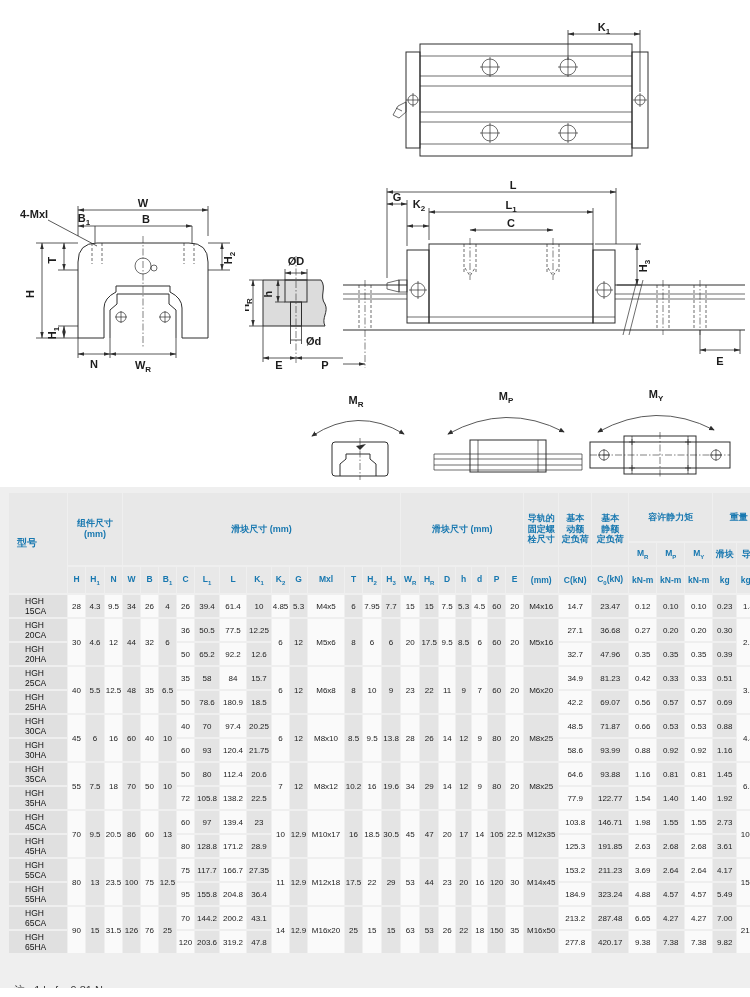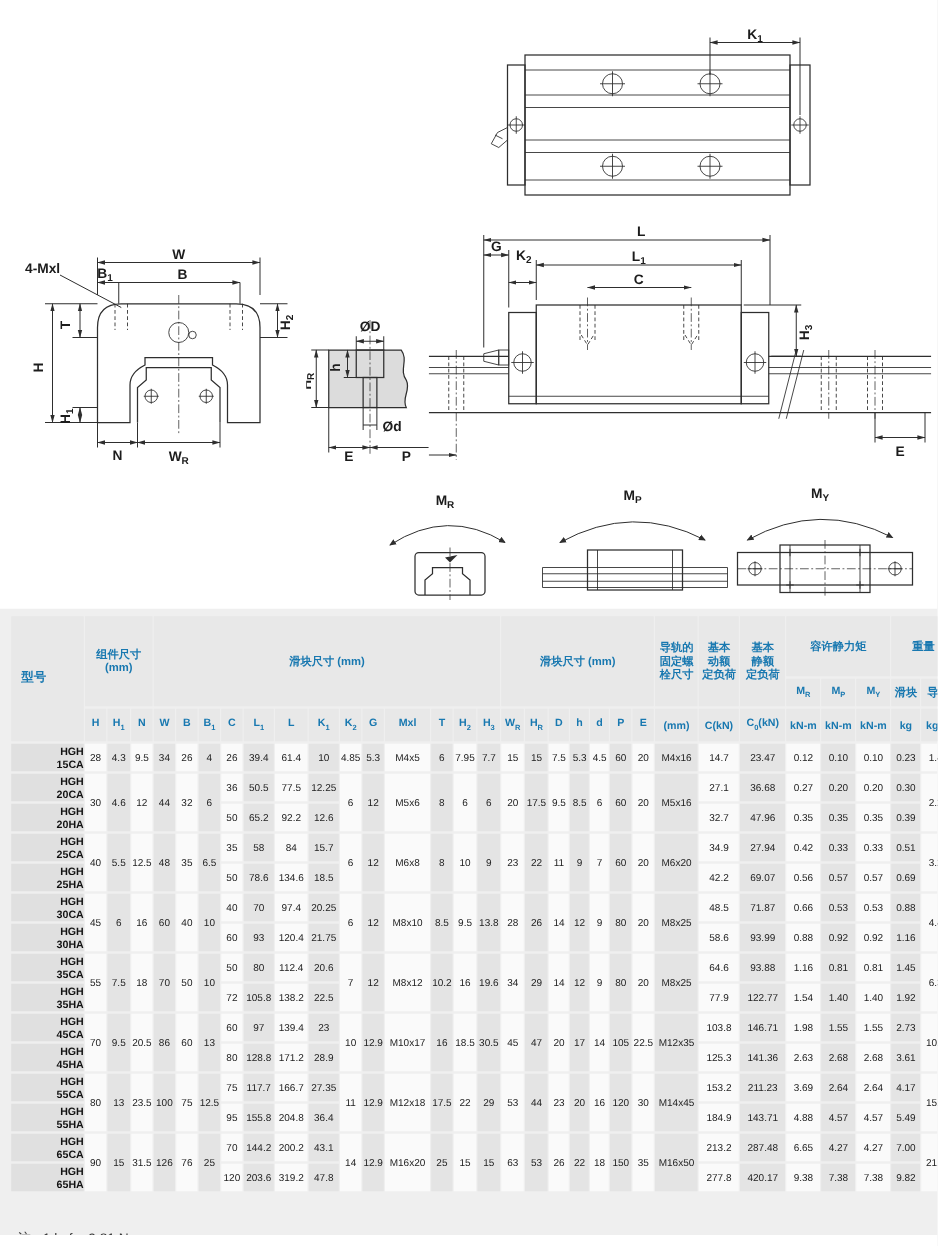--- a/index.html
+++ b/index.html
@@ -18,21 +18,21 @@
   
   .panel{position:absolute;left:0;top:487px;width:750px;height:501px;background:#efefef;}
   table.tbl{position:absolute;left:8px;top:4px;width:734px;border-collapse:separate;
             border-spacing:1px 2px;table-layout:fixed;}
   .tbl th,.tbl td{padding:0;text-align:center;vertical-align:middle;overflow:hidden;}
   .tbl th{background:#e8e8e8;color:#1878b0;font-weight:bold;font-size:9px;line-height:1.2;}
   .tbl th.pre{white-space:pre-line;}
   .tbl th.hm{text-align:left;padding-left:8px;font-size:10px;}
   .tbl th.hc{font-size:8.5px;}
   .tbl td{font-size:8px;color:#222;}
-  .tbl td.m{background:#e0e0e0;text-align:right;padding-left:16px;font-size:8.5px;font-weight:bold;color:#111;}
+  .tbl td.m{background:#e0e0e0;text-align:left;padding-left:16px;font-size:8.5px;font-weight:normal;color:#111;}
   .tbl td.w{background:#fafafa;}
   .tbl td.g{background:#e4e4e4;}
   tr.h1{height:48px;}tr.h2{height:22px;}tr.h3{height:26px;}tr.dr{height:22px;}
   sub{font-size:6px;}
   .note{position:absolute;left:14px;top:496px;font-size:11px;color:#3a3a3a;}
   .botstrip{position:absolute;left:0;top:988px;width:750px;height:9px;background:#fff;}
 </style>
 </head>
 <body>
 
@@ -537,32 +537,32 @@
           <td class="g" rowspan="2">9</td>
           <td class="w" rowspan="2">23</td>
           <td class="g" rowspan="2">22</td>
           <td class="w" rowspan="2">11</td>
           <td class="g" rowspan="2">9</td>
           <td class="w" rowspan="2">7</td>
           <td class="g" rowspan="2">60</td>
           <td class="w" rowspan="2">20</td>
           <td class="g" rowspan="2">M6x20</td>
   <td class="w">34.9</td>
-          <td class="g">27.94</td>
+          <td class="g">81.23</td>
           <td class="w">0.42</td>
           <td class="g">0.33</td>
           <td class="w">0.33</td>
           <td class="g">0.51</td>
   <td class="w" rowspan="2">3.21</td>
 </tr>
 <tr class="dr">
   <td class="m">HGH 25HA</td>
   <td class="w">50</td>
           <td class="g">78.6</td>
-          <td class="w">134.6</td>
+          <td class="w">180.9</td>
           <td class="g">18.5</td>
   <td class="w">42.2</td>
           <td class="g">69.07</td>
           <td class="w">0.56</td>
           <td class="g">0.57</td>
           <td class="w">0.57</td>
           <td class="g">0.69</td>
 </tr>
 <tr class="dr">
   <td class="m">HGH 30CA</td>
@@ -692,21 +692,21 @@
           <td class="g">2.73</td>
   <td class="w" rowspan="2">10.41</td>
 </tr>
 <tr class="dr">
   <td class="m">HGH 45HA</td>
   <td class="w">80</td>
           <td class="g">128.8</td>
           <td class="w">171.2</td>
           <td class="g">28.9</td>
   <td class="w">125.3</td>
-          <td class="g">141.36</td>
+          <td class="g">191.85</td>
           <td class="w">2.63</td>
           <td class="g">2.68</td>
           <td class="w">2.68</td>
           <td class="g">3.61</td>
 </tr>
 <tr class="dr">
   <td class="m">HGH 55CA</td>
   <td class="w" rowspan="2">80</td>
           <td class="g" rowspan="2">13</td>
           <td class="w" rowspan="2">23.5</td>
@@ -739,21 +739,21 @@
           <td class="g">4.17</td>
   <td class="w" rowspan="2">15.08</td>
 </tr>
 <tr class="dr">
   <td class="m">HGH 55HA</td>
   <td class="w">95</td>
           <td class="g">155.8</td>
           <td class="w">204.8</td>
           <td class="g">36.4</td>
   <td class="w">184.9</td>
-          <td class="g">143.71</td>
+          <td class="g">323.24</td>
           <td class="w">4.88</td>
           <td class="g">4.57</td>
           <td class="w">4.57</td>
           <td class="g">5.49</td>
 </tr>
 <tr class="dr">
   <td class="m">HGH 65CA</td>
   <td class="w" rowspan="2">90</td>
           <td class="g" rowspan="2">15</td>
           <td class="w" rowspan="2">31.5</td>

